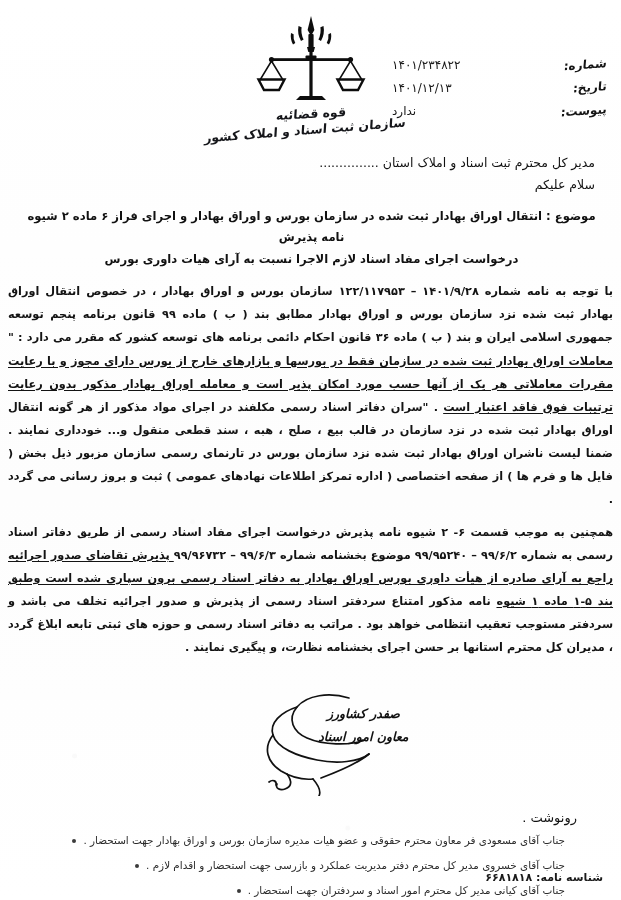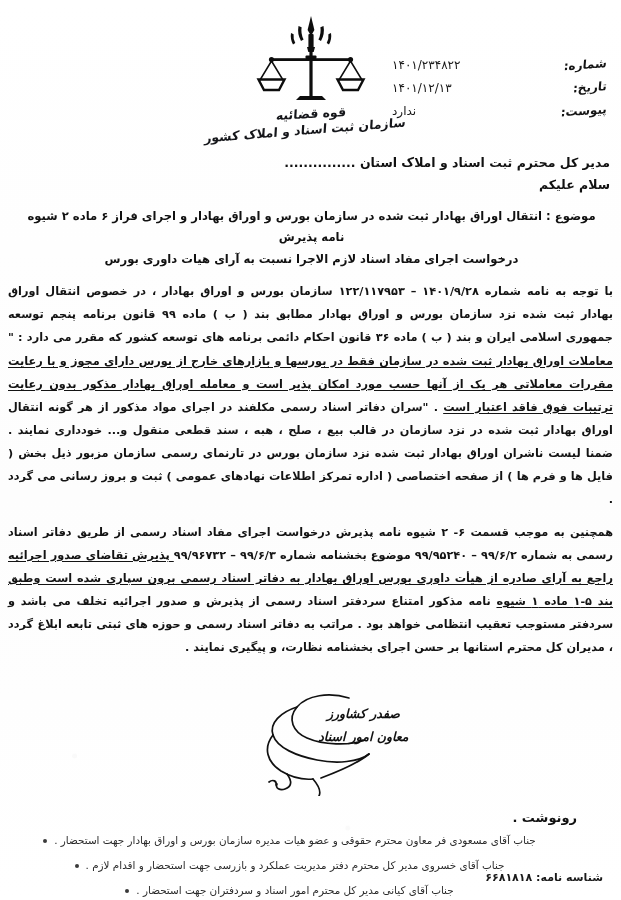--- a/index.html
+++ b/index.html
@@ -90,24 +90,24 @@
     font-size: 12px;
     letter-spacing: 0.5px;
     flex: 1;
     text-align: left;
     direction: ltr;
     unicode-bidi: embed;
   }
 
   
   .addressee {
-    margin: 2px 11px 0 0;
+    margin: 2px 26px 0 0;
     text-align: right;
     font-size: 12.5px;
-    font-weight: 700;
+    font-weight: 400;
     line-height: 1.75;
     padding-right: 0;
   }
   .addressee .line {
     display: block;
   }
   .addressee .line-1 { padding-left: 22px; }
   .addressee .line-2 { padding-left: 26px; }
 
   
@@ -158,35 +158,35 @@
     inset: 0;
     z-index: 3;
     pointer-events: none;
   }
 
   
   .cc-title {
     margin: 14px 44px 8px 0;
     text-align: right;
     font-size: 13px;
-    font-weight: 700;
+    font-weight: 400;
   }
   .cc-list {
     margin: 0 56px 0 14px;
     padding: 0;
     list-style: none;
     font-size: 10.4px;
     line-height: 1.45;
     color: #2a2a2a;
   }
   .cc-list li {
     display: flex;
     align-items: flex-start;
     gap: 7px;
-    justify-content: center;
+    justify-content: flex-start;
     margin-bottom: 10px;
     text-align: right;
   }
   .cc-bullet {
     flex: 0 0 auto;
     width: 4px;
     height: 4px;
     border-radius: 50%;
     background: #3a3a3a;
     margin-top: 6px;

